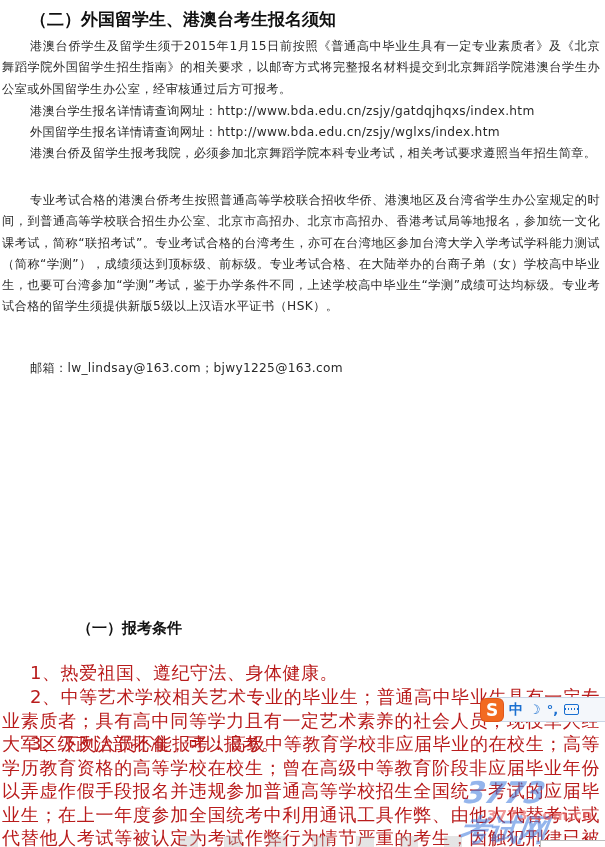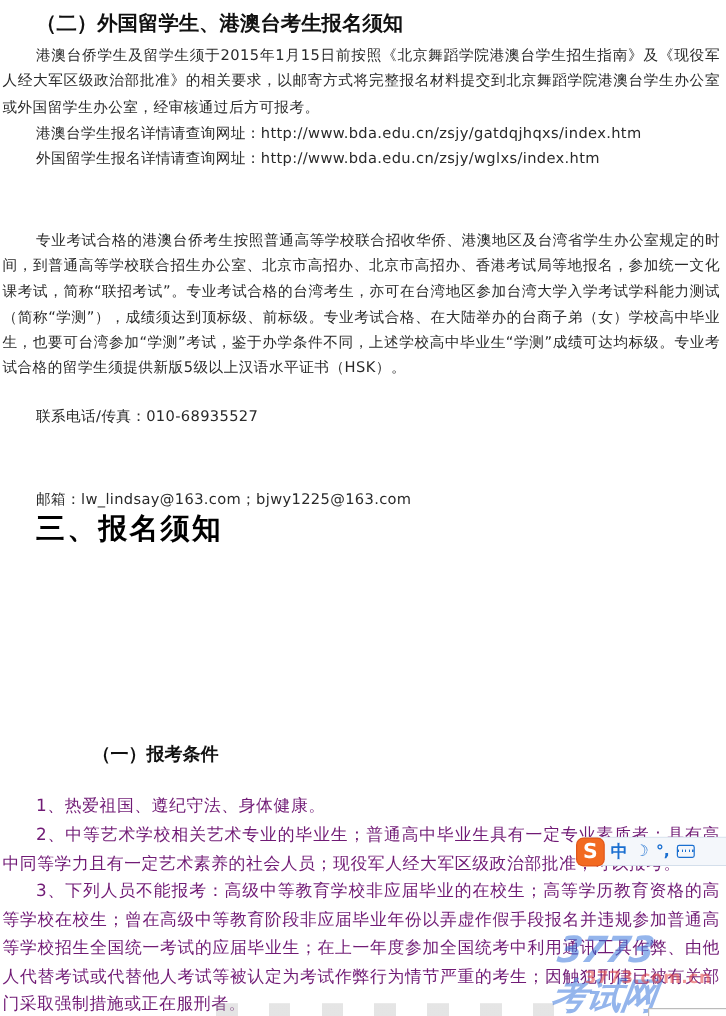--- a/index.html
+++ b/index.html
@@ -31,21 +31,21 @@
     font-size: 13.3px; line-height: 23.5px; color: #222;
     text-indent: 28px; text-align: justify; letter-spacing: 0.5px;
   }
   .p2 b { color: #000; }
   .h3 {
     position: absolute; left: 32px; top: 619px;
     font-size: 15px; font-weight: bold; color: #111; margin-left: 45px;
   }
   .item {
     position: absolute; left: 2px; width: 598px;
-    font-size: 14px; line-height: 23.5px; color: #701a75;
+    font-size: 18px; line-height: 23.5px; color: #b91c1c;
     text-indent: 28px; text-align: justify; letter-spacing: 0.5px;
   }
   
   .ime {
     position: absolute; left: 486px; top: 697px; width: 119px; height: 25px;
     background: #f4f7fb; border: 1px solid #c9d6e6; border-right: none; border-radius: 3px 0 0 3px;
     display: flex; align-items: center; gap: 6px; padding-left: 2px; box-sizing: border-box;
   }
   .ime-logo {
     width: 22px; height: 22px; border-radius: 5px; background: #f26a21;
@@ -79,43 +79,40 @@
     border: 1px solid #bbb; background: #fff;
   }
 </style>
 </head>
 <body>
 
 <div class="page">
 
   <div class="h2">（二）外国留学生、港澳台考生报名须知</div>
 
-  <div class="p" style="top:36px;">港澳台侨学生及留学生须于2015年1月15日前按照《北京舞蹈学院港澳台学生招生指南》及《现役军人经大军区级政治部批准》的相关要求，以邮寄方式将完整报名材料提交到北京舞蹈学院港澳台学生办公室或外国留学生办公室，经审核通过后方可报考。</div>
+  <div class="p" style="top:36px;">港澳台侨学生及留学生须于2015年1月15日前按照《普通高中毕业生具有一定专业素质者》及《北京舞蹈学院外国留学生招生指南》的相关要求，以邮寄方式将完整报名材料提交到北京舞蹈学院港澳台学生办公室或外国留学生办公室，经审核通过后方可报考。</div>
 
   <div class="line" style="top:122px;">
     <span>外国留学生报名详情请查询网址：</span><span>http://www.bda.edu.cn/zsjy/wglxs/index.htm</span>
   </div>
 
   <div class="line" style="top:101px;">
     <span>港澳台学生报名详情请查询网址：</span><span>http://www.bda.edu.cn/zsjy/gatdqjhqxs/index.htm</span>
   </div>
 
+  <div class="p" style="top:143px;">港澳台侨及留学生报考我院，必须参加北京舞蹈学院本科专业考试，相关考试要求遵照当年招生简章。</div>
 
   <div class="p" style="top:190px;">专业考试合格的港澳台侨考生按照普通高等学校联合招收华侨、港澳地区及台湾省学生办公室规定的时间，到普通高等学校联合招生办公室、北京市高招办、北京市高招办、香港考试局等地报名，参加统一文化课考试，简称“联招考试”。专业考试合格的台湾考生，亦可在台湾地区参加台湾大学入学考试学科能力测试（简称“学测”），成绩须达到顶标级、前标级。专业考试合格、在大陆举办的台商子弟（女）学校高中毕业生，也要可台湾参加“学测”考试，鉴于办学条件不同，上述学校高中毕业生“学测”成绩可达均标级。专业考试合格的留学生须提供新版5级以上汉语水平证书（HSK）。</div>
 
 
-  <div class="line" style="top:337px;">
-    <span>联系电话/传真：</span><span>010-68935527</span>
-  </div>
 
-  <div class="line" style="top:358px;margin-top:48px;">
+  <div class="line" style="top:358px;">
     <span>邮箱：</span><span>lw_lindsay@163.com；bjwy1225@163.com</span>
   </div>
 
-  <div class="h1">三、报名须知</div>
 
 
   <div class="h3">（一）报考条件</div>
 
   <div class="item" style="top:661px;">1、热爱祖国、遵纪守法、身体健康。</div>
   <div class="item" style="top:685px;">2、中等艺术学校相关艺术专业的毕业生；普通高中毕业生具有一定专业素质者；具有高中同等学力且有一定艺术素养的社会人员；现役军人经大军区级政治部批准，可以报考。</div>
   <div class="item" style="top:732px;">3、下列人员不能报考：高级中等教育学校非应届毕业的在校生；高等学历教育资格的高等学校在校生；曾在高级中等教育阶段非应届毕业年份以弄虚作假手段报名并违规参加普通高等学校招生全国统一考试的应届毕业生；在上一年度参加全国统考中利用通讯工具作弊、由他人代替考试或代替他人考试等被认定为考试作弊行为情节严重的考生；因触犯刑律已被有关部门采取强制措施或正在服刑者。</div>
 
   <div class="ghost"></div>
 

